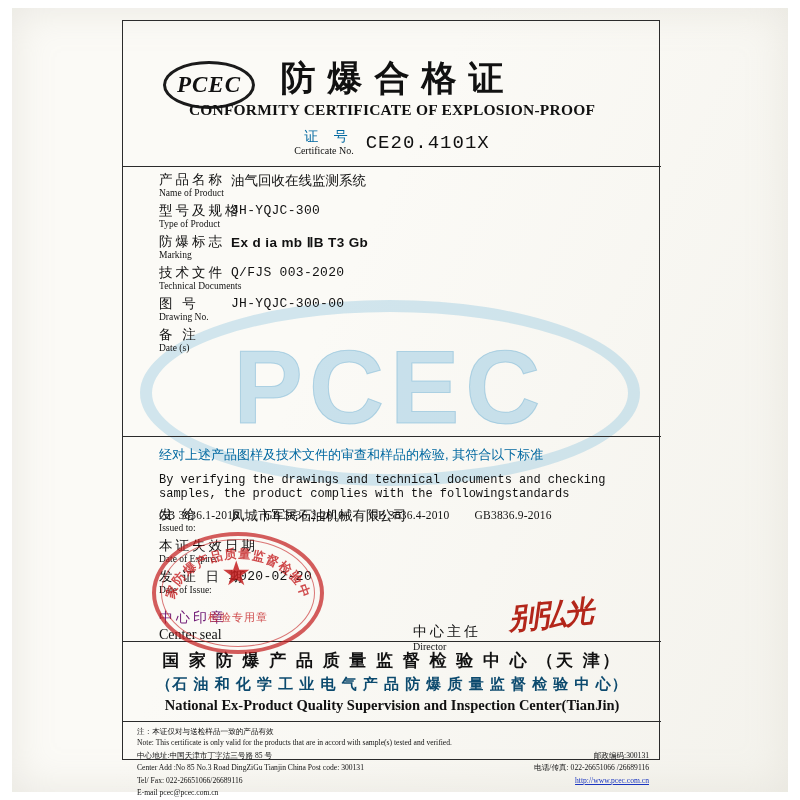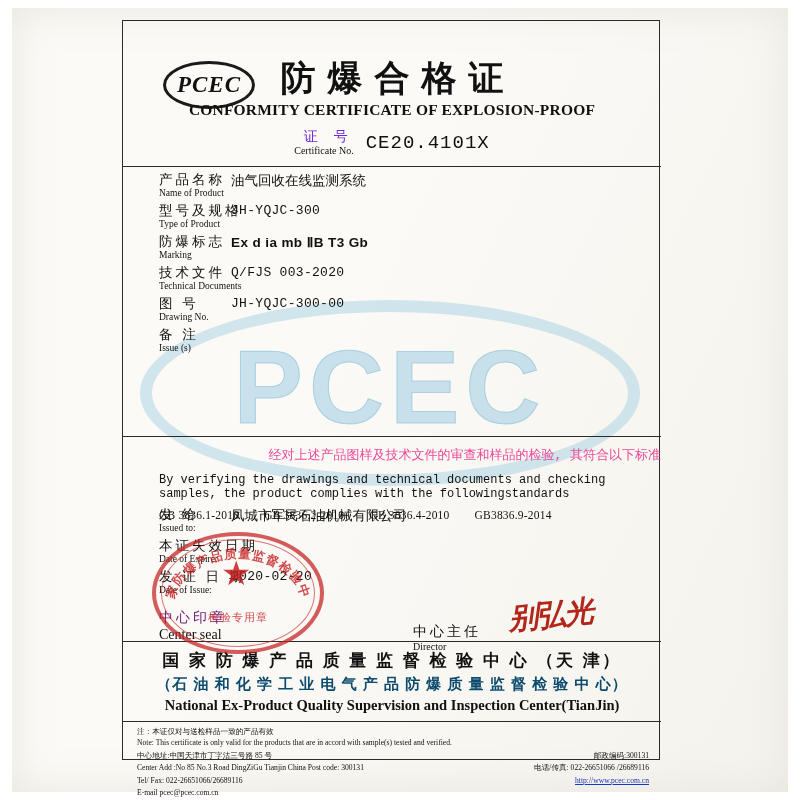--- a/index.html
+++ b/index.html
@@ -145,24 +145,24 @@
     display: flex;
     justify-content: center;
     align-items: flex-start;
   }
   .certno-lbl {
     text-align: right;
     margin-right: 12px;
     padding-top: 2px;
   }
   .certno-cn {
-    font-family: Liberation Sans, sans-serif;
+    font-family: Liberation Serif, serif;
     font-size: 14px;
     letter-spacing: 6px;
-    color: #6d28d9;
+    color: #0369a1;
   }
   .certno-en {
     font-family: "Liberation Serif", serif;
     font-size: 10px;
     color: #111;
     margin-top: -1px;
   }
   .certno-val {
     font-family: "Liberation Mono", monospace;
     font-size: 19px;
@@ -247,24 +247,23 @@
   }
 
   
   .statement {
     position: absolute;
     left: 0; top: 425px;
     width: 538px;
   }
   .st-cn {
     padding-left: 36px;
-    font-family: Liberation Mono, monospace;
+    font-family: Liberation Sans, sans-serif;
     font-size: 13px;
-    color: #ec4899;
-    text-align: right;
+    color: #0369a1;
   }
   .st-en {
     padding-left: 36px;
     margin-top: 9px;
     font-family: Liberation Mono, monospace;
     font-size: 12px;
     color: #111;
   }
   .st-std {
     padding-left: 36px;
@@ -522,36 +521,36 @@
           <div class="flbl">
             <div class="cn">图 号</div>
             <div class="en">Drawing No.</div>
           </div>
           <div class="fval mono">JH-YQJC-300-00</div>
         </div>
 
         <div class="frow">
           <div class="flbl">
             <div class="cn">备 注</div>
-            <div class="en">Issue (s)</div>
+            <div class="en">Date (s)</div>
           </div>
         </div>
 
       </div>
 
       <div class="hr-mid"></div>
 
       <div class="statement">
         <div class="st-cn">经对上述产品图样及技术文件的审查和样品的检验, 其符合以下标准</div>
         <div class="st-en">By verifying the drawings and technical documents and checking samples, the product complies with the followingstandards</div>
         <div class="st-std">
           <span>GB 3836.1-2010</span>
           <span>GB 3836.2-2010</span>
           <span>GB 3836.4-2010</span>
-          <span>GB3836.9-2014</span>
+          <span>GB3836.9-2016</span>
         </div>
       </div>
 
       <div class="issue">
         <div class="frow">
           <div class="flbl">
             <div class="cn">发 给</div>
             <div class="en">Issued to:</div>
           </div>
           <div class="fval">凤城市军民石油机械有限公司</div>

